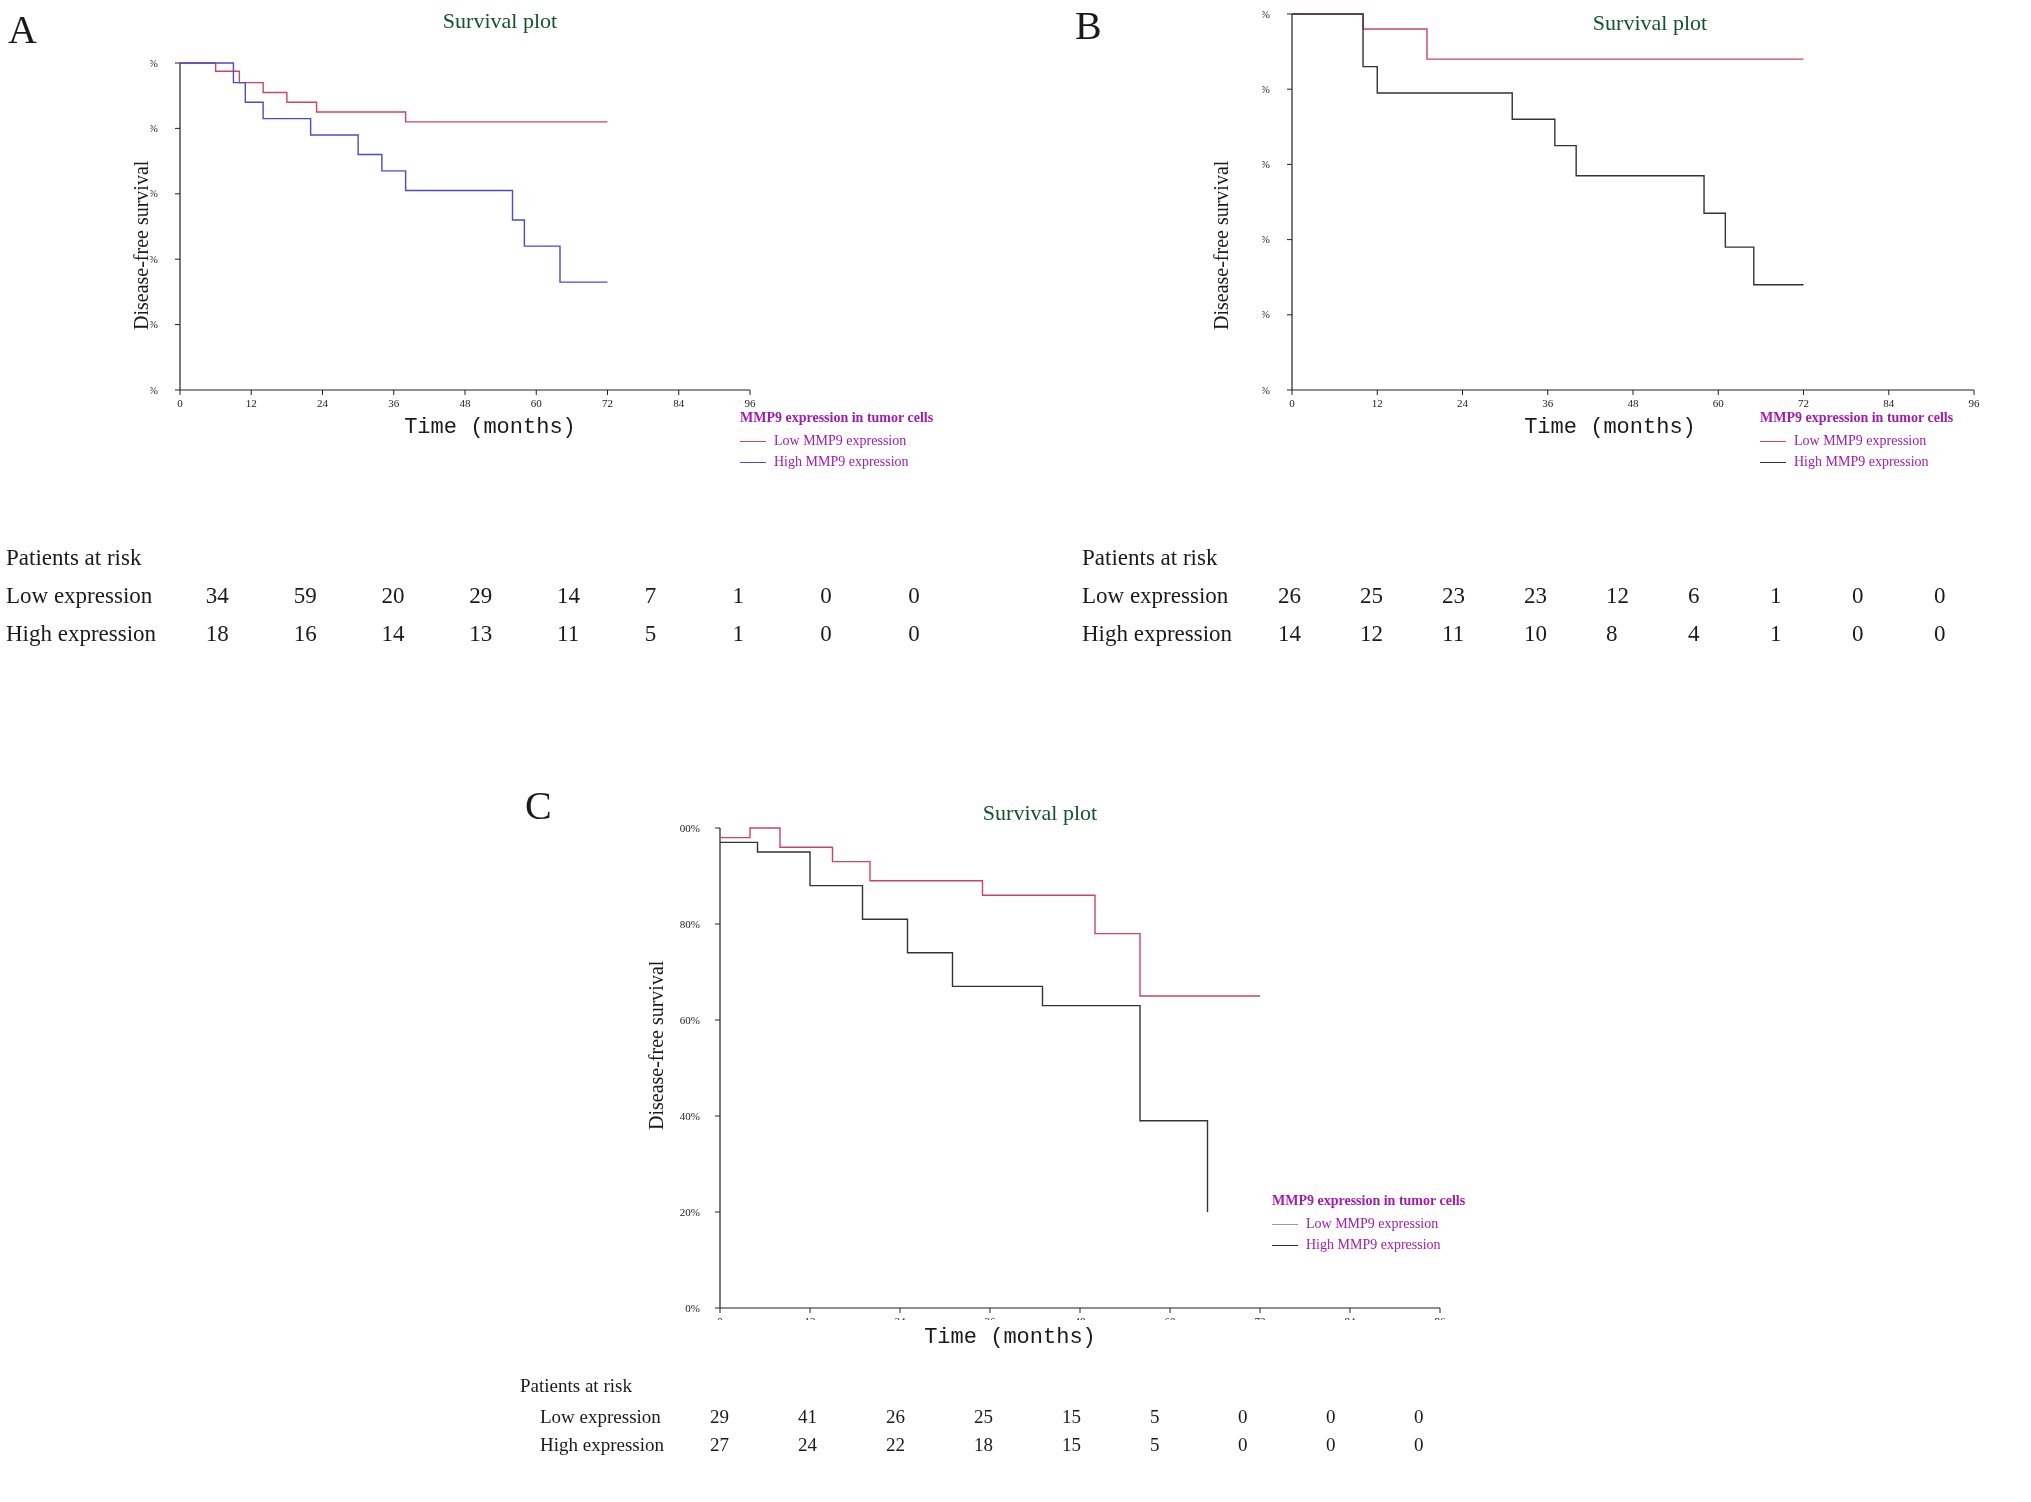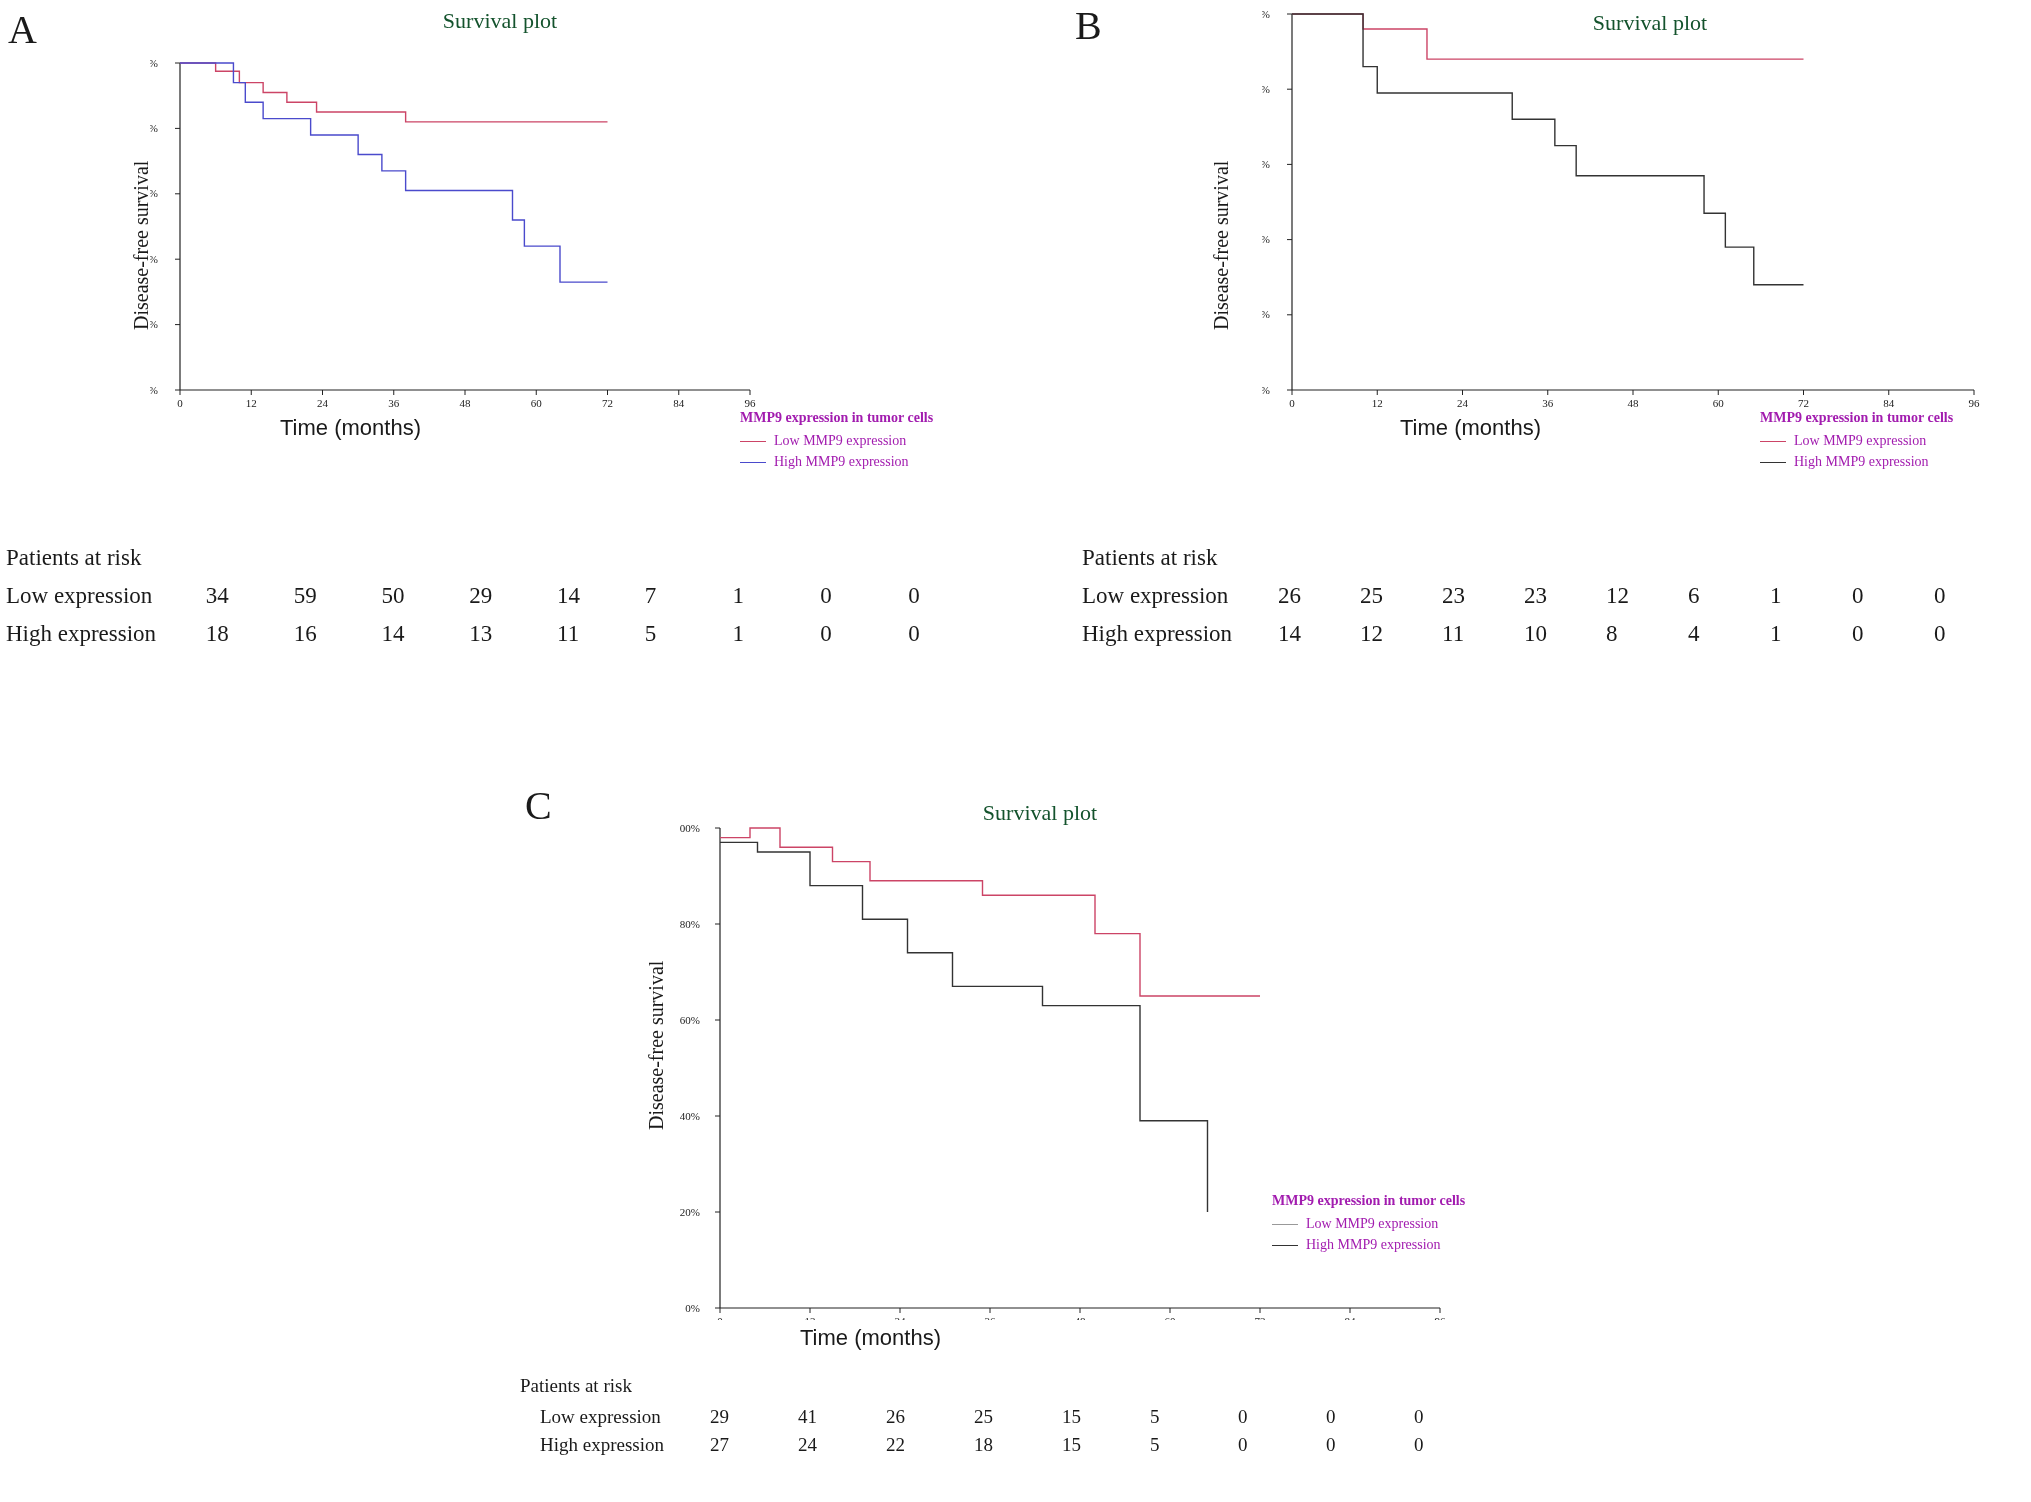--- a/index.html
+++ b/index.html
@@ -2,21 +2,21 @@
 <html><head>
 <meta charset="utf-8">
 <style>
   html,body{margin:0;padding:0;background:#ffffff;}
   body{width:2031px;height:1502px;position:relative;font-family:"Liberation Serif",serif;color:#111;}
   .panel{position:absolute;}
   .panel-letter{position:absolute;font-family:"Liberation Serif",serif;font-size:40px;color:#1a1a1a;}
   .plot-title{position:absolute;font-family:"Liberation Serif",serif;font-size:22px;color:#14532d;text-align:center;}
   .ylabel{position:absolute;font-family:"Liberation Serif",serif;font-size:20px;color:#1a1a1a;
           transform:rotate(-90deg);transform-origin:left top;white-space:nowrap;}
-  .xlabel{position:absolute;font-family:Liberation Sans, sans-serif;font-size:22px;color:#1a1a1a;text-align:left;}
+  .xlabel{position:absolute;font-family:Liberation Mono, monospace;font-size:22px;color:#1a1a1a;text-align:center;}
   .svgwrap{position:absolute;}
   .legend{position:absolute;font-family:"Liberation Serif",serif;font-size:14px;color:#a21caf;}
   .legend-title{font-weight:bold;font-size:14px;margin-bottom:7px;white-space:nowrap;}
   .legend-row{display:flex;align-items:center;gap:8px;margin-bottom:5px;white-space:nowrap;}
   .legend-swatch{display:inline-block;width:26px;height:0;border-top:1.6px solid #000;}
   .risk{position:absolute;font-family:"Liberation Serif",serif;color:#1a1a1a;}
   .risk-title{font-size:23px;margin-bottom:6px;}
   .risk table{border-collapse:collapse;}
   .risk td{font-size:23px;padding:6px 0;}
   .risk td.rowlabel{text-align:left;padding-right:0;white-space:nowrap;}
@@ -91,21 +91,21 @@
   </div>
 
   <div class="risk" style="left:6px;top:545px;width:990px;">
     <div class="risk-title">Patients at risk</div>
     <table>
       <tbody>
           <tr>
         <td class="rowlabel" style="width:200px">Low expression</td>
         <td style="width:88px">34</td>
         <td style="width:88px">59</td>
-        <td style="width:88px">50</td>
+        <td style="width:88px">20</td>
         <td style="width:88px">29</td>
         <td style="width:88px">14</td>
         <td style="width:88px">7</td>
         <td style="width:88px">1</td>
         <td style="width:88px">0</td>
         <td style="width:88px">0</td>
       </tr>
       <tr>
         <td class="rowlabel">High expression</td>
         <td>18</td>

